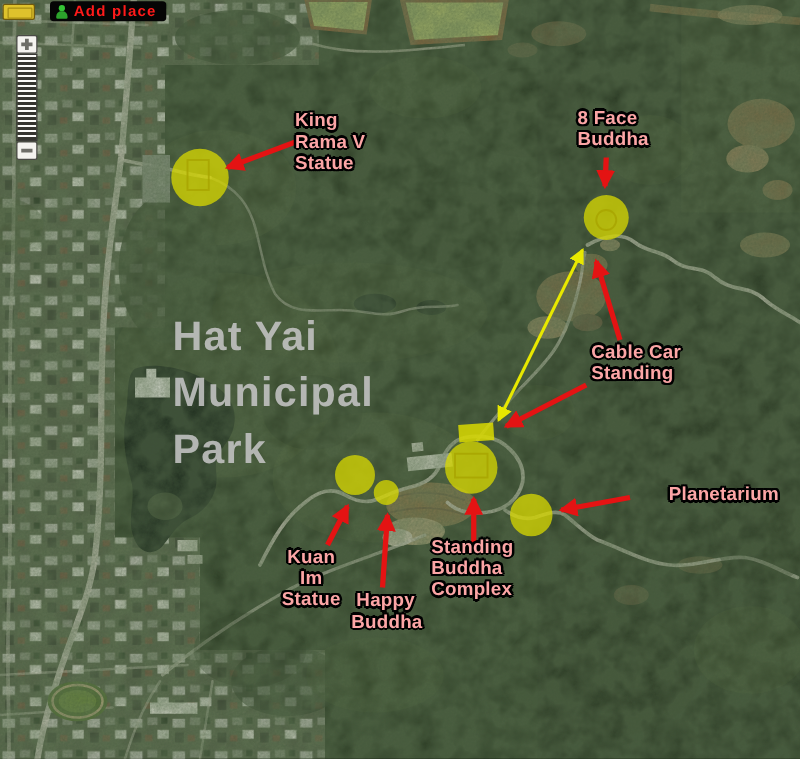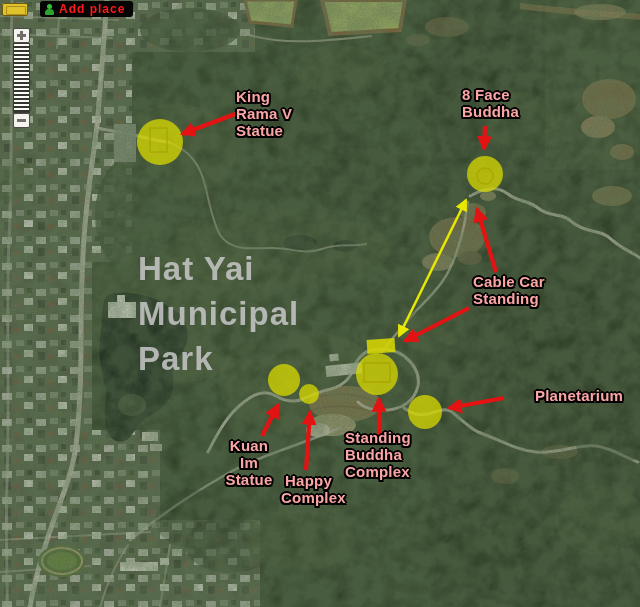--- a/index.html
+++ b/index.html
@@ -235,21 +235,21 @@
 Rama V
 Statue</div>
   <div class="map-label lbl-fourface">8 Face
 Buddha</div>
   <div class="map-label lbl-cablecar">Cable Car
 Standing</div>
   <div class="map-label lbl-planetarium">Planetarium</div>
   <div class="map-label lbl-kuanim">Kuan Im
 Statue</div>
   <div class="map-label lbl-happy">Happy
-Complex</div>
+Buddha</div>
   <div class="map-label lbl-standing">Standing
 Buddha
 Complex</div>
 
   <div class="mini-badge">
     <div class="inner"></div>
   </div>
 
   <div class="add-place">
     <span class="person-icon">

